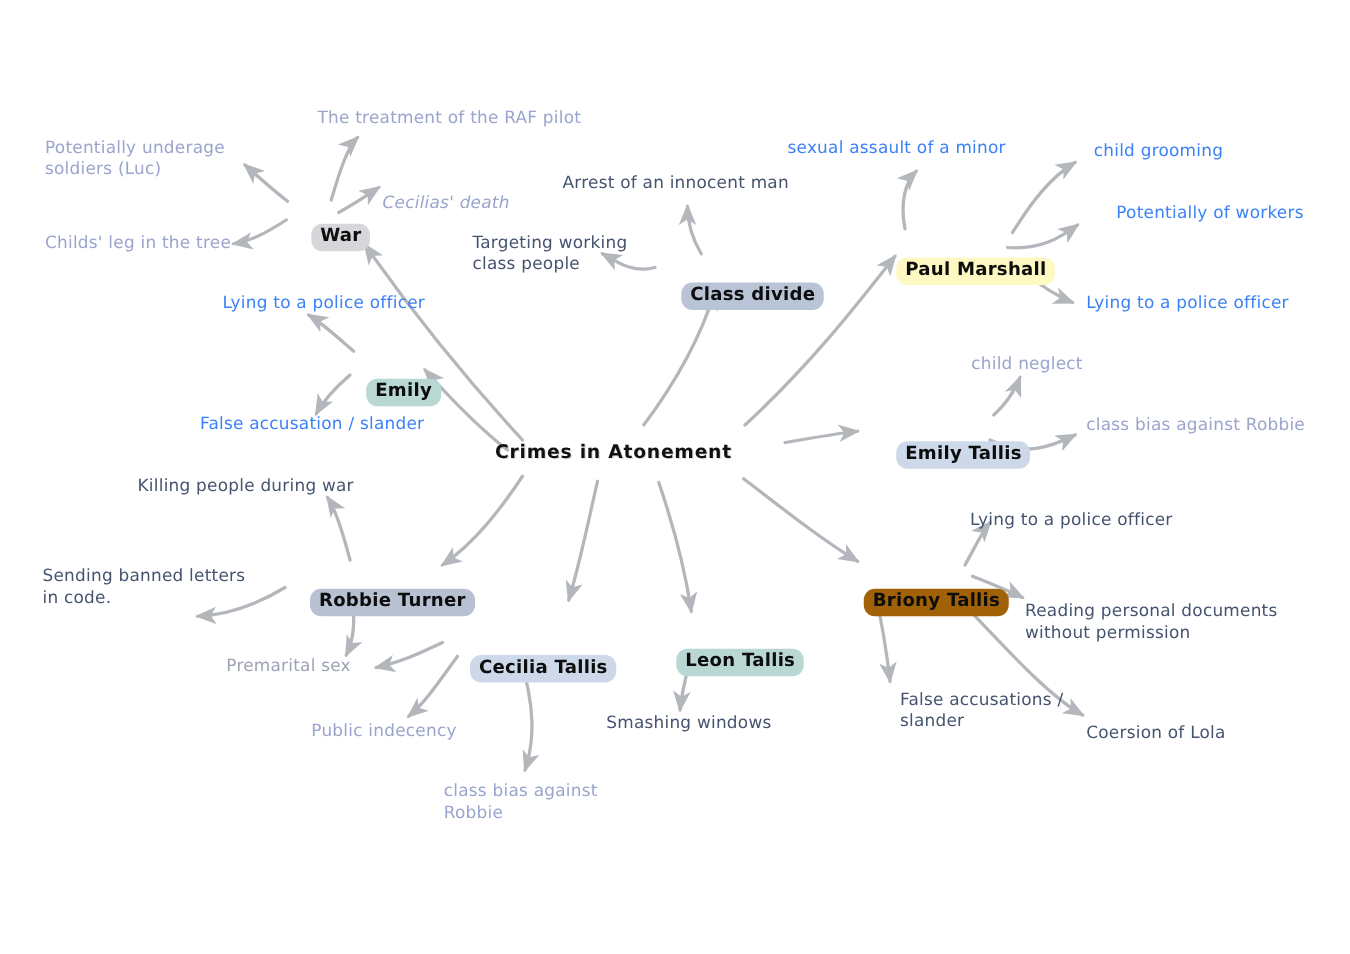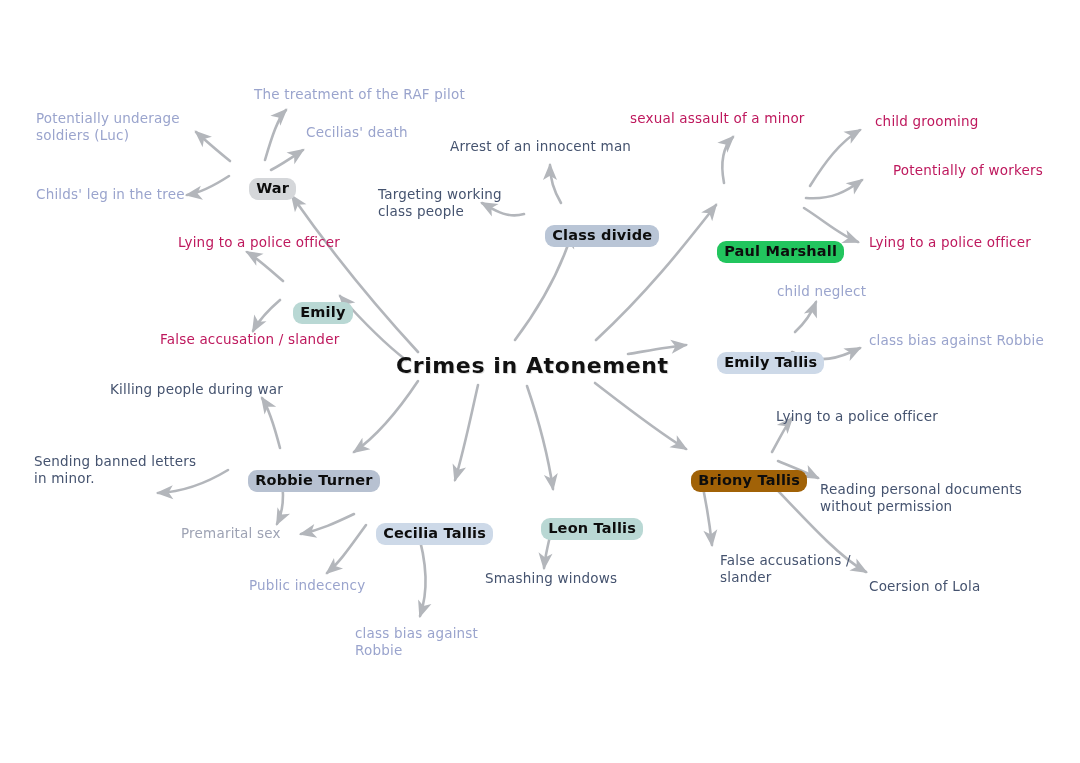--- a/index.html
+++ b/index.html
@@ -41,27 +41,27 @@
     font-size: 14.5px;
     font-weight: 700;
     color: #0d0d0d;
     padding: 1px 7px 2px 7px;
     border-radius: 9px;
     display: inline-block;
   }
   
   .center-title {
     font-family: "DejaVu Sans", sans-serif;
-    font-size: 22px;
+    font-size: 15px;
     font-weight: 700;
     color: #111111;
     letter-spacing: 0.6px;
     text-shadow: 1px 1px 0 rgba(150,150,150,0.30);
   }
-  .c-teal   { color: #be185d; text-align: right; }
+  .c-teal   { color: #3b82f6; text-align: right; }
   .c-lav    { color: #9aa4cd; }
   .c-navy   { color: #45536f; }
   .c-grey   { color: #9ea3b4; }
 </style>
 </head>
 <body>
 
 <div id="canvas">
 
   <svg id="edges" viewBox="0 0 1080 763">
@@ -144,31 +144,31 @@
 
   <div class="node center-title" style="left:396px; top:352px;">Crimes in Atonement</div>
 
   <div class="node" style="left:228px; top:158px;">
     <span class="cat" style="background: rgb(213, 215, 218);">War</span>
   </div>
   <div class="node leaf c-lav" style="left:254px; top:86px;">The treatment of the RAF pilot</div>
   <div class="node leaf c-lav" style="left:36px; top:110px;">Potentially underage
 soldiers (Luc)</div>
   <div class="node leaf c-lav" style="left:36px; top:186px;">Childs' leg in the tree</div>
-  <div class="node leaf c-lav" style="left:306px; top:124px;">Cecilias' death</div>
+  <div class="node leaf c-lav" style="left:306px; top:154px;font-style:italic;">Cecilias' death</div>
 
   <div class="node" style="left:524px; top:205px;">
     <span class="cat" style="background: rgb(185, 197, 214);">Class divide</span>
   </div>
   <div class="node leaf c-navy" style="left:450px; top:138px;">Arrest of an innocent man</div>
   <div class="node leaf c-navy" style="left:378px; top:186px;">Targeting working
 class people</div>
 
   <div class="node" style="left:696px; top:185px;">
-    <span class="cat" style="background: #22c55e; margin-top: 36px;">Paul Marshall</span>
+    <span class="cat" style="background: #fef9c3;">Paul Marshall</span>
   </div>
   <div class="node leaf c-teal" style="left:630px; top:110px;">sexual assault of a minor</div>
   <div class="node leaf c-teal" style="left:875px; top:113px;">child grooming</div>
   <div class="node leaf c-teal" style="left:893px; top:162px;">Potentially of workers</div>
   <div class="node leaf c-teal" style="left:869px; top:234px;">Lying to a police officer</div>
 
   <div class="node" style="left:272px; top:282px;">
     <span class="cat" style="background: rgb(185, 216, 212);">Emily</span>
   </div>
   <div class="node leaf c-teal" style="left:178px; top:234px;">Lying to a police officer</div>
@@ -178,21 +178,21 @@
     <span class="cat" style="background: rgb(205, 217, 232);">Emily Tallis</span>
   </div>
   <div class="node leaf c-lav" style="left:777px; top:283px;">child neglect</div>
   <div class="node leaf c-lav" style="left:869px; top:332px;">class bias against Robbie</div>
 
   <div class="node" style="left:227px; top:450px;">
     <span class="cat" style="background: rgb(183, 193, 209);">Robbie Turner</span>
   </div>
   <div class="node leaf c-navy" style="left:110px; top:381px;">Killing people during war</div>
   <div class="node leaf c-navy" style="left:34px; top:453px;">Sending banned letters
-in minor.</div>
+in code.</div>
   <div class="node leaf c-grey" style="left:181px; top:525px;">Premarital sex</div>
 
   <div class="node" style="left:355px; top:503px;">
     <span class="cat" style="background: rgb(205, 217, 232);">Cecilia Tallis</span>
   </div>
   <div class="node leaf c-lav" style="left:249px; top:577px;">Public indecency</div>
   <div class="node leaf c-lav" style="left:355px; top:625px;">class bias against
 Robbie</div>
 
   <div class="node" style="left:520px; top:498px;">

